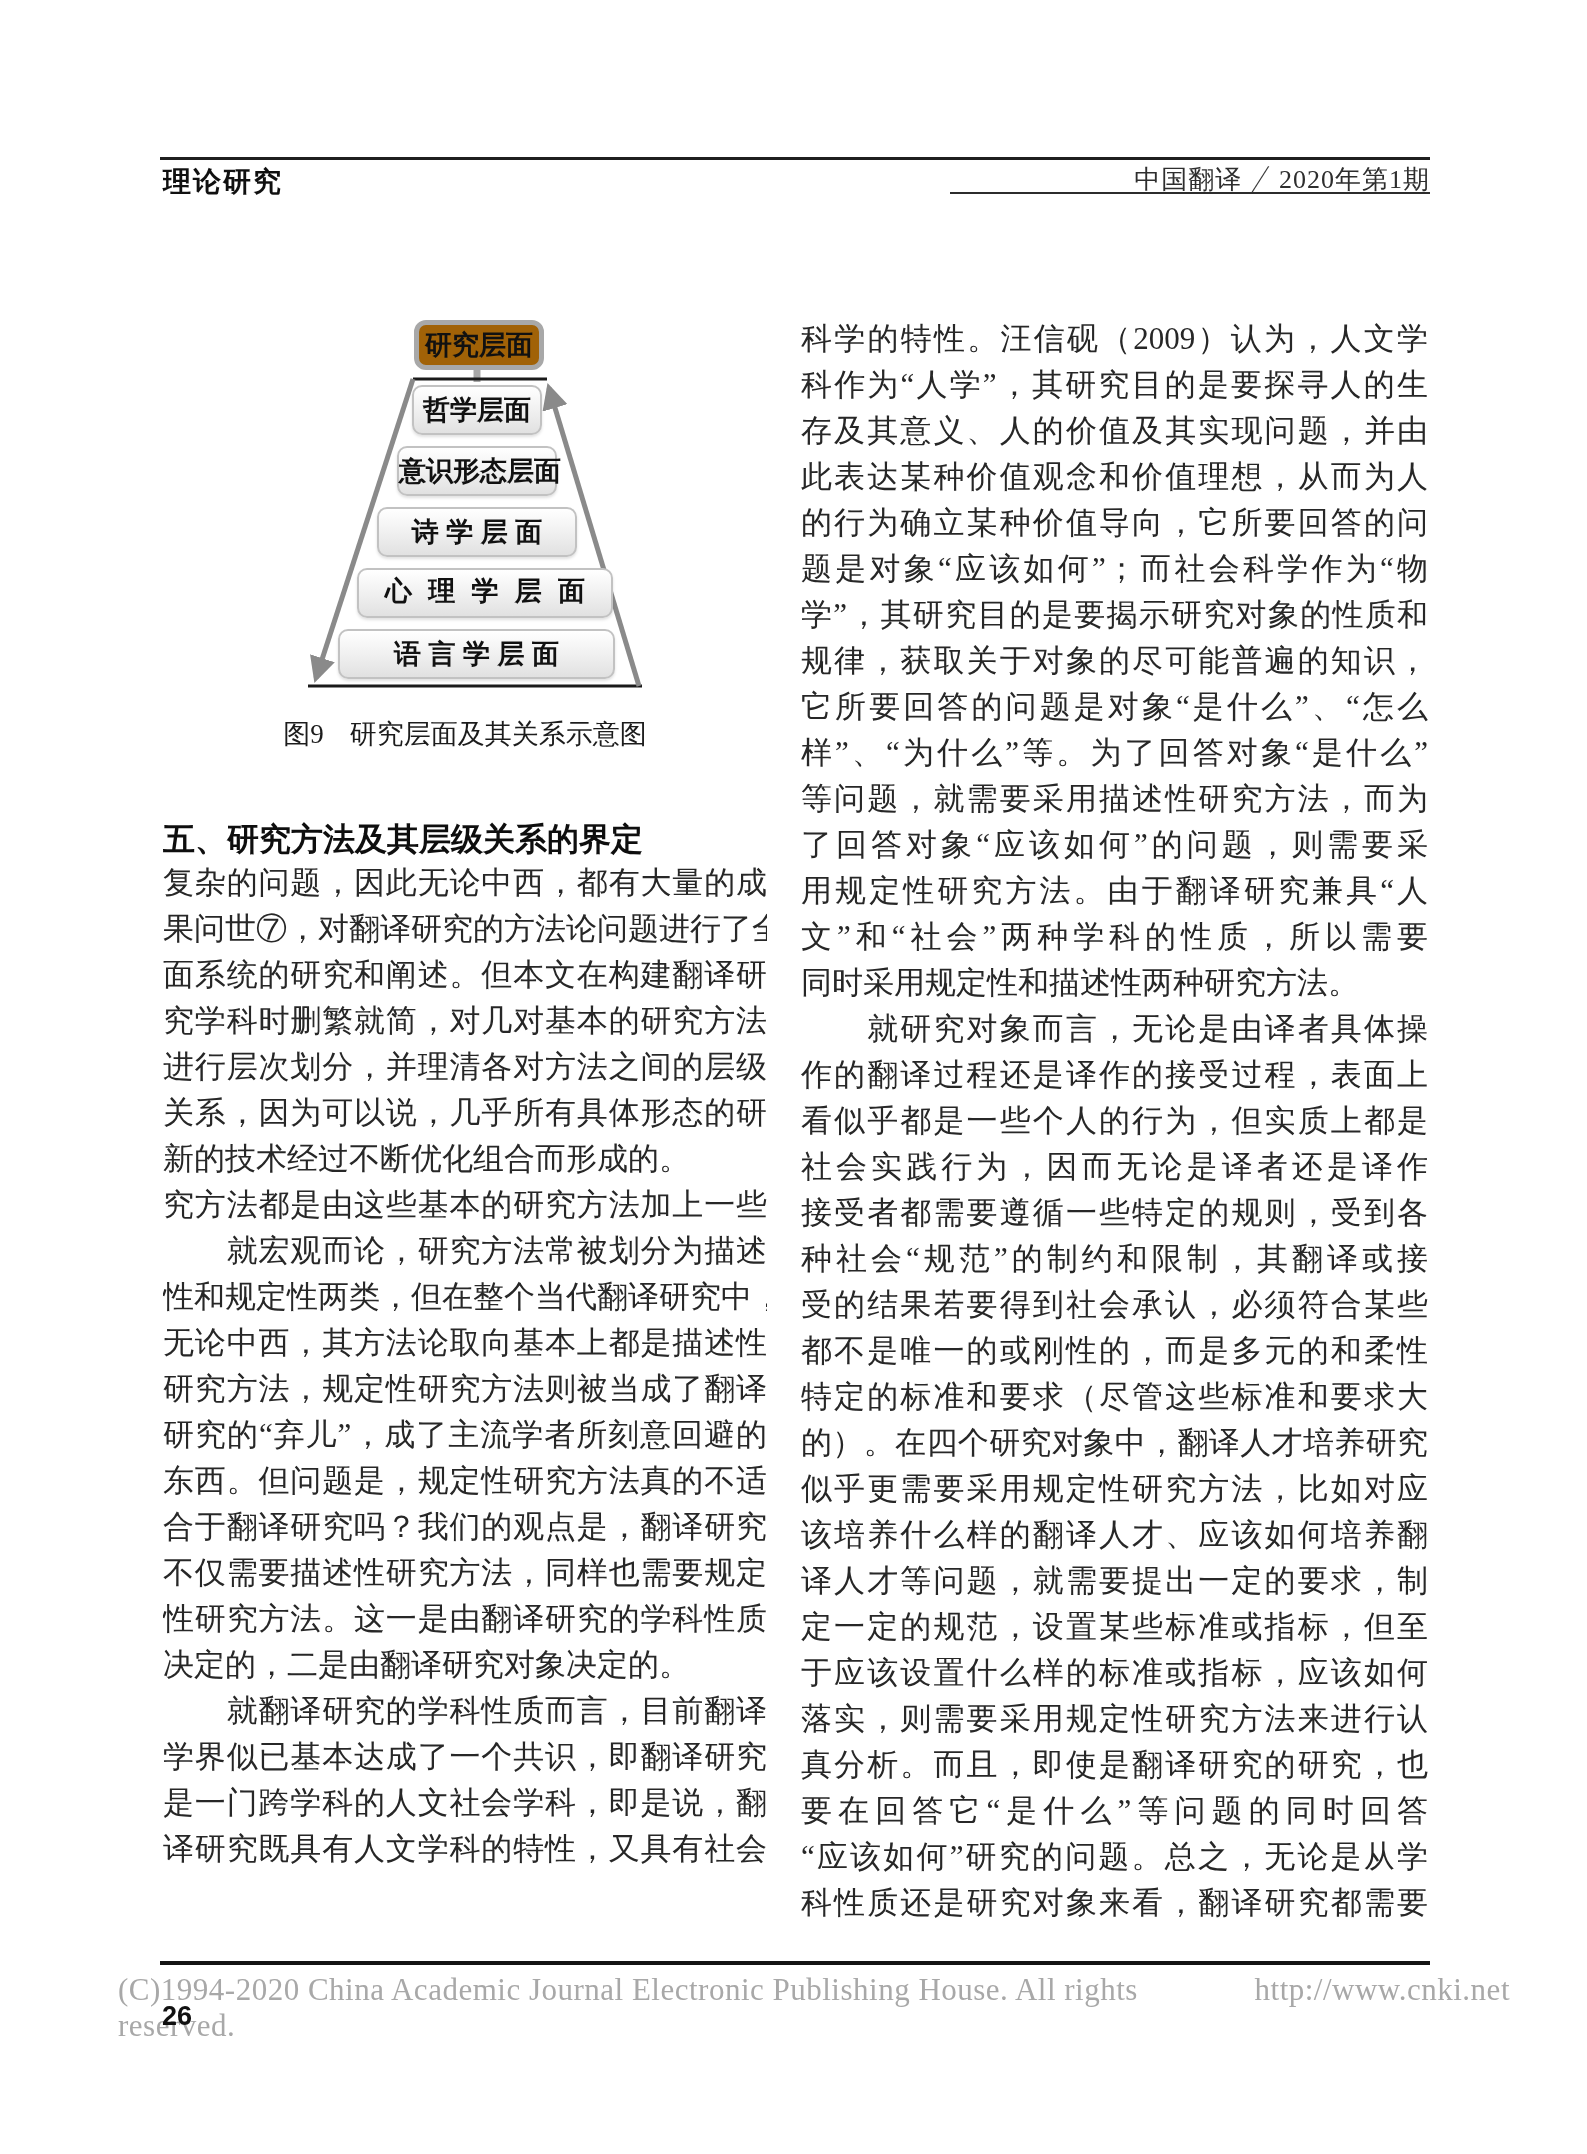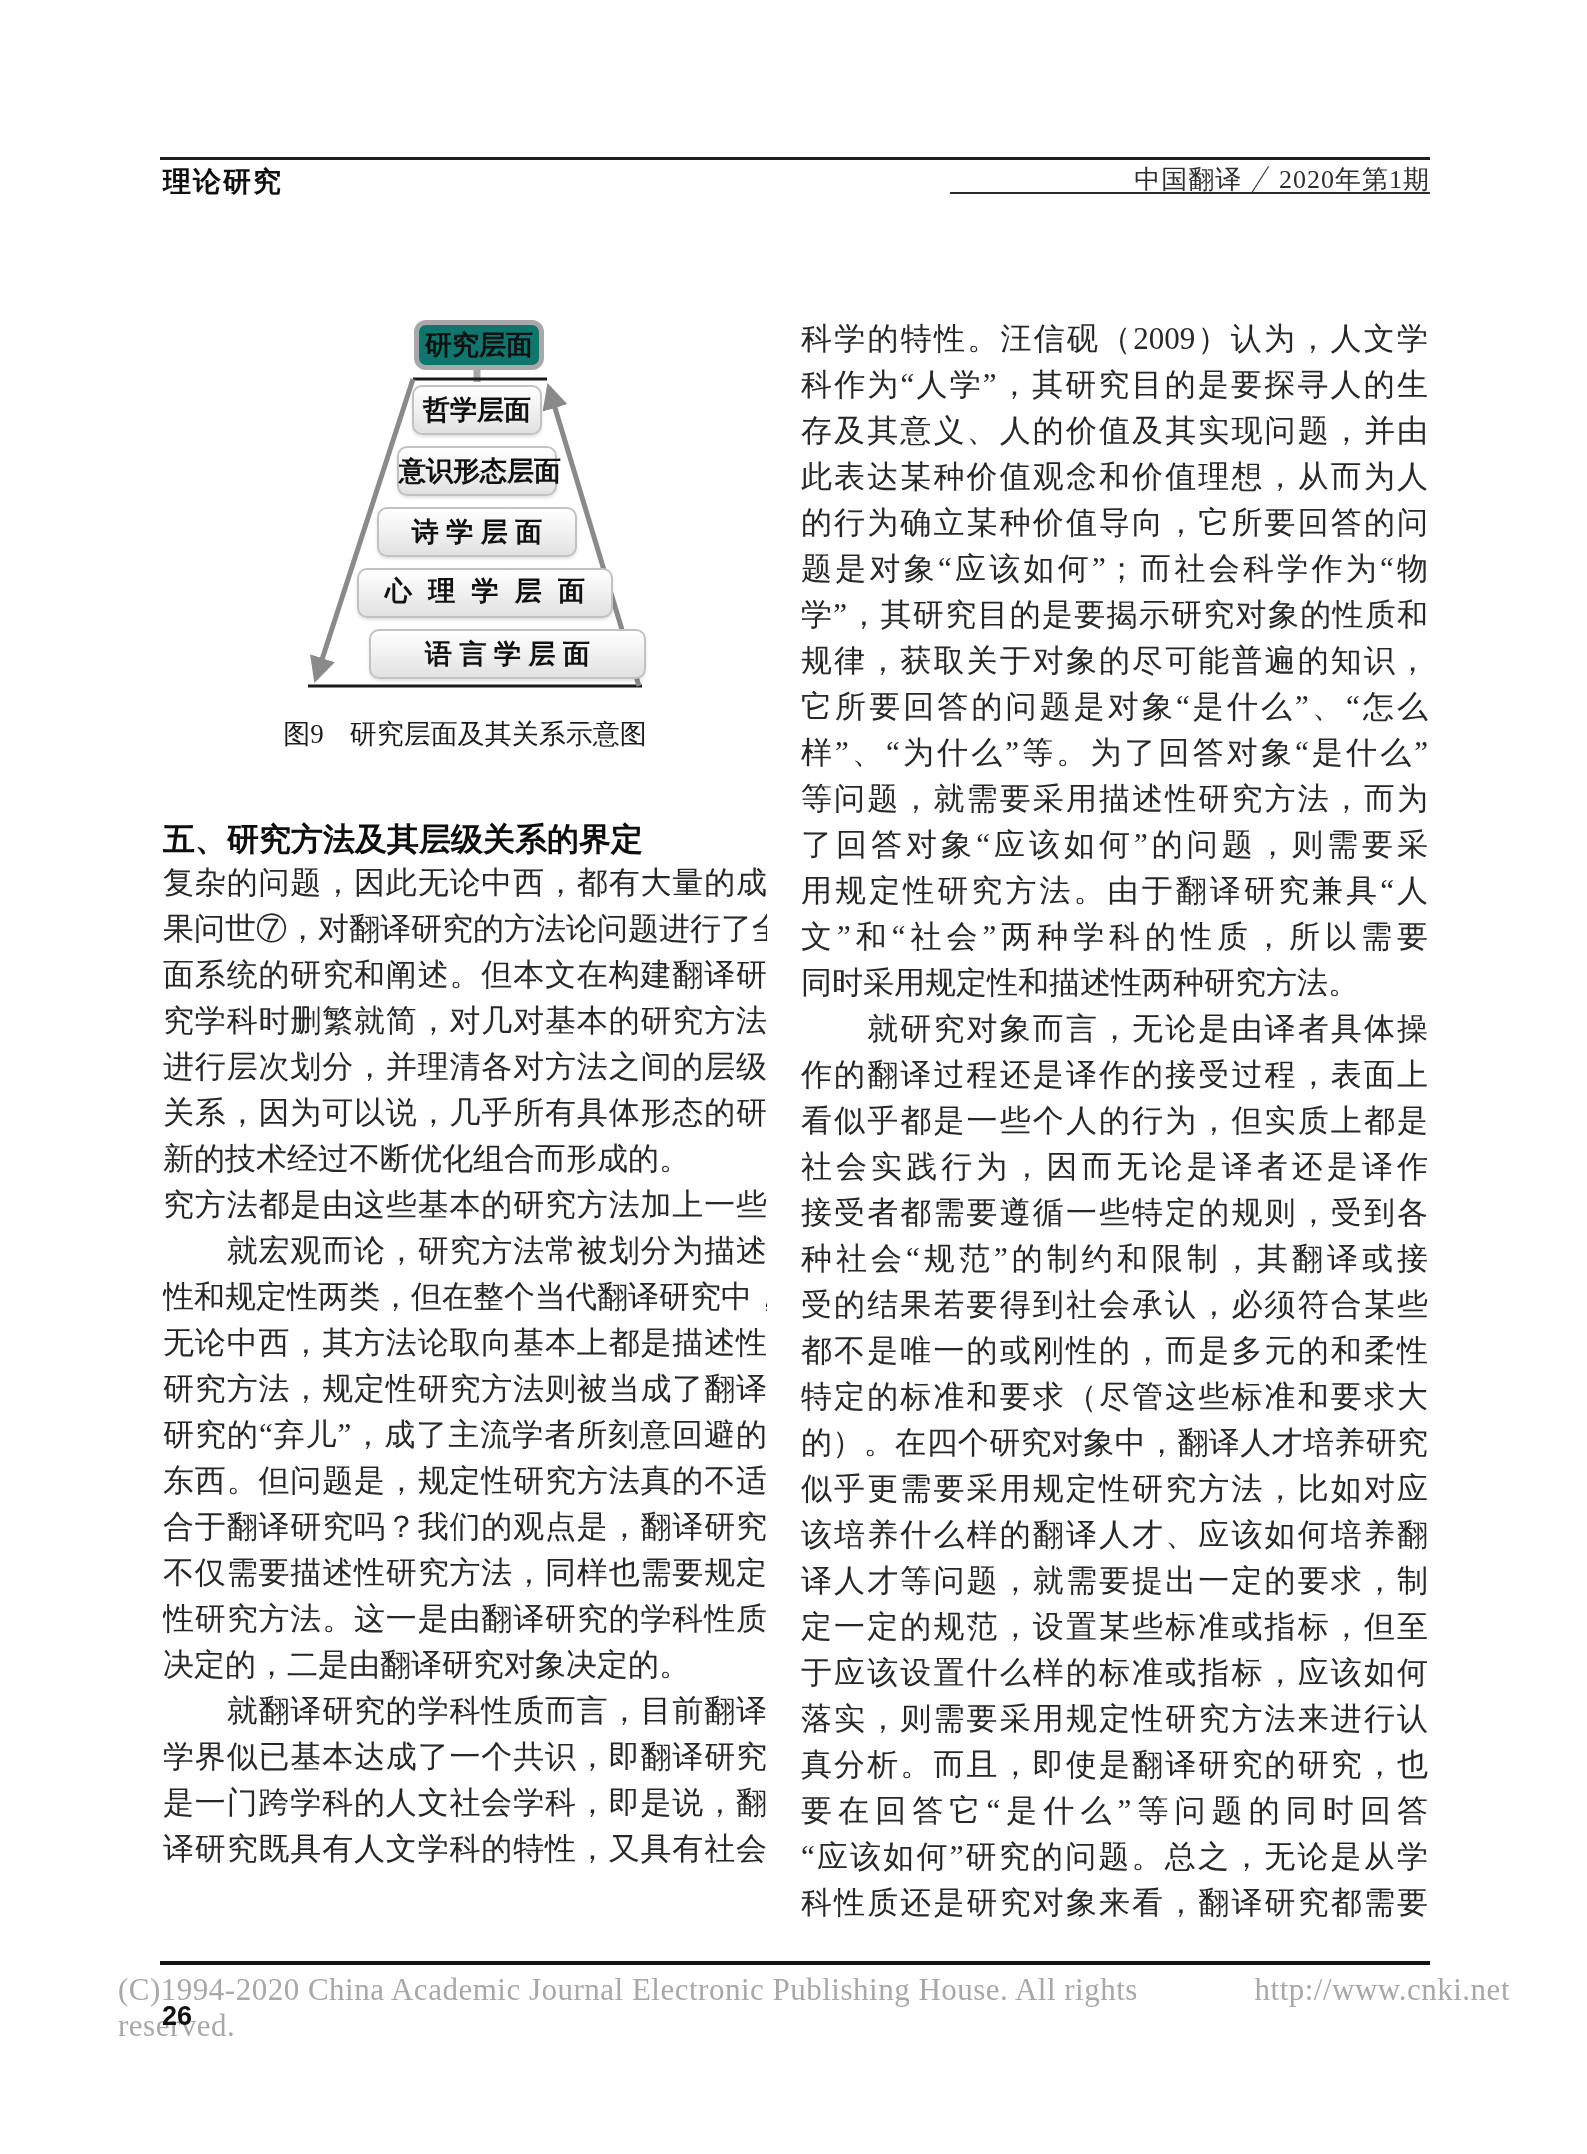--- a/index.html
+++ b/index.html
@@ -40,41 +40,41 @@
   .header-underline {
     position: absolute; left: 950px; top: 192px;
     width: 480px; height: 2px; background: #2c2c2c;
   }
 
   
   .fig-svg { position: absolute; left: 300px; top: 360px; }
   .fig-top-box {
     position: absolute; left: 414px; top: 320px;
     width: 130px; height: 50px;
-    background: #0f766e;
+    background: #a16207;
     border: 5px solid #a8a8a8; border-radius: 12px;
     font-family: "Liberation Sans", sans-serif;
     font-weight: bold; font-size: 27px; color: #111;
     text-align: center; line-height: 40px;
   }
   .fig-level {
     position: absolute; height: 50px;
     border: 2px solid #c2c2c2; border-radius: 10px;
     background: linear-gradient(180deg, #ffffff 0%, #efefef 55%, #e1e1e1 100%);
     box-shadow: 0 2px 3px rgba(0,0,0,0.12);
     font-family: "Liberation Sans", sans-serif;
     font-weight: bold; font-size: 27px; color: #111;
     text-align: center; line-height: 46px;
     white-space: nowrap;
   }
   .lvl1 { left: 412px; top: 385px; width: 130px; }
   .lvl2 { left: 397px; top: 446px; width: 160px; }
   .lvl3 { left: 377px; top: 507px; width: 200px; }
   .lvl4 { left: 357px; top: 568px; width: 256px; font-family: Liberation Mono, monospace; }
-  .lvl5 { left: 338px; top: 629px; width: 277px; margin-left: 31px; }
+  .lvl5 { left: 338px; top: 629px; width: 277px; }
   .fig-caption {
     position: absolute; left: 163px; top: 716px; width: 604px;
     text-align: center; font-size: 27px; color: #1c1c1c;
   }
   .fig-caption .cap-label { margin-right: 26px; }
 
   
   .section-heading {
     position: absolute; left: 163px; top: 818px; width: 604px;
     font-family: "Liberation Sans", sans-serif;

